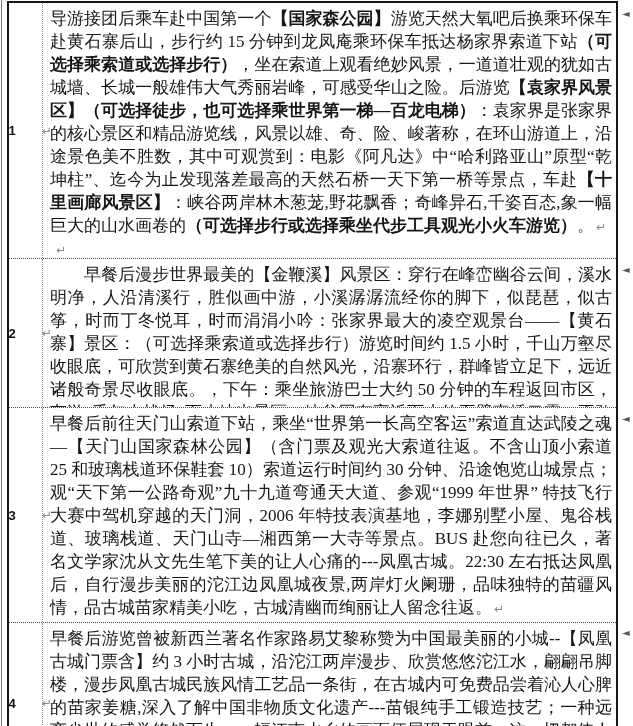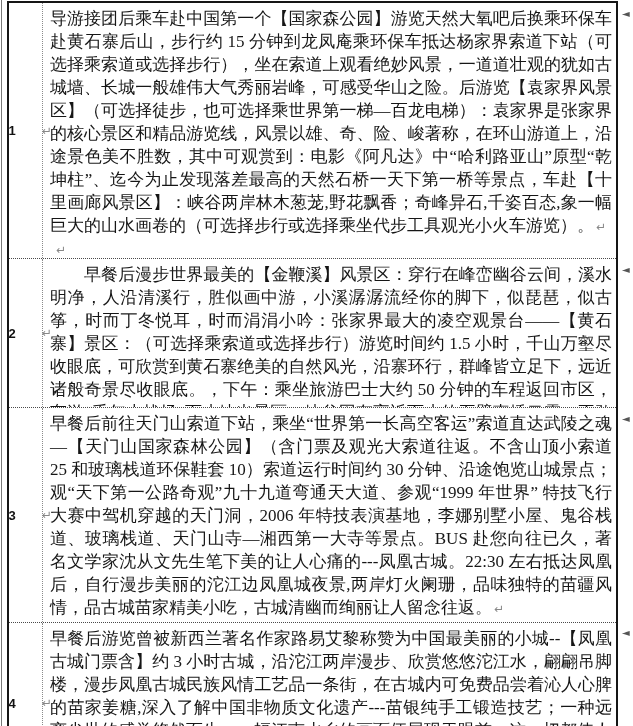--- a/index.html
+++ b/index.html
@@ -25,21 +25,21 @@
     flex:0 0 33px;width:33px;border-right:1px dotted #8a8a8a;
     display:flex;align-items:center;justify-content:center;
     font-family:"Liberation Sans","DejaVu Sans",sans-serif;
     font-weight:bold;font-size:13px;color:#111;gap:24px;
   }
   .day-content-cell{
     flex:1;padding:4px 4px 0 7px;
     font-size:17px;line-height:23px;text-align:justify;
     color:#161616;overflow:hidden;
   }
-  .day-content-cell .bold{font-weight:normal;}
+  .day-content-cell .bold{font-weight:bold;}
   .mark{
     color:#888;font-size:12px;
     font-family:"Liberation Sans","DejaVu Sans",sans-serif;
     font-weight:normal;margin-left:2px;
   }
   .empty-line{height:23px;line-height:23px;padding-left:4px;}
   .row-start-arrow{
     position:absolute;left:622px;width:11px;
     font-size:10px;color:#555;line-height:10px;
     font-family:"DejaVu Sans",sans-serif;

